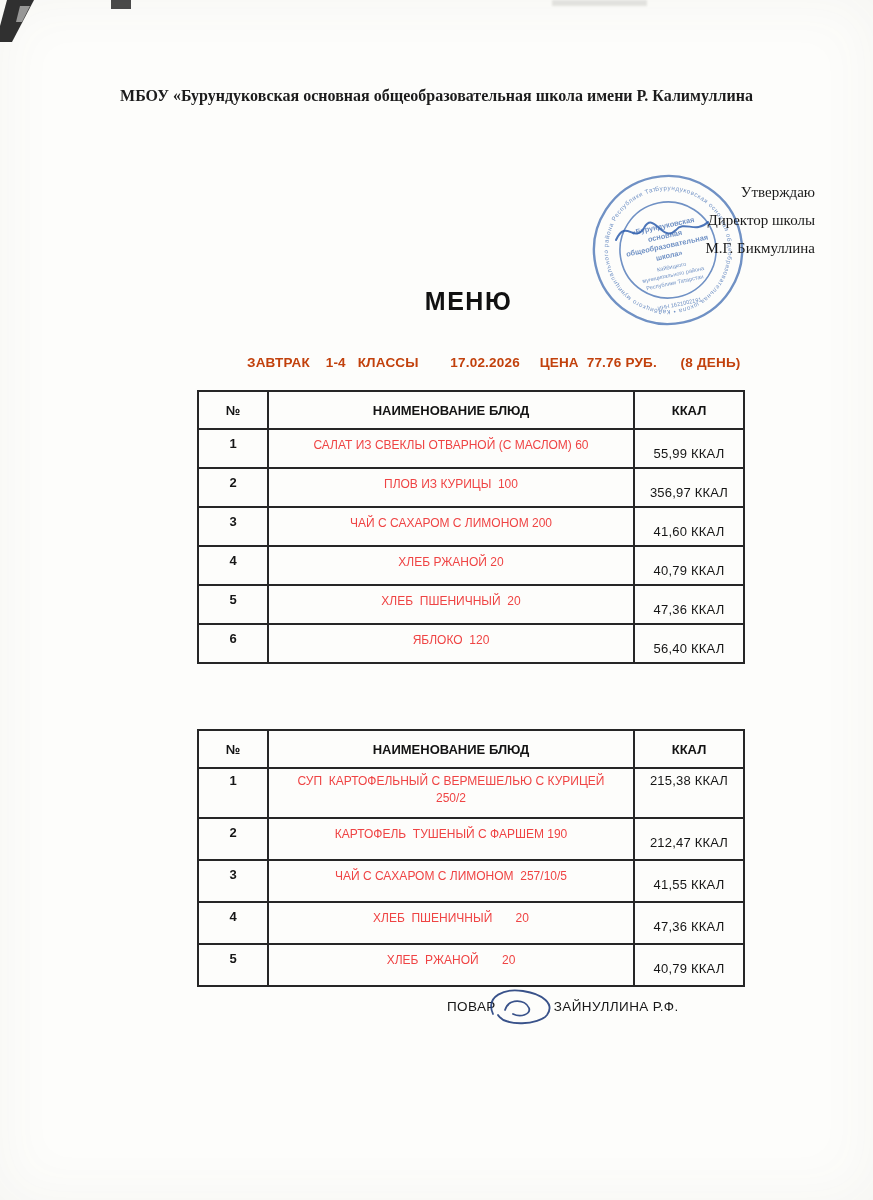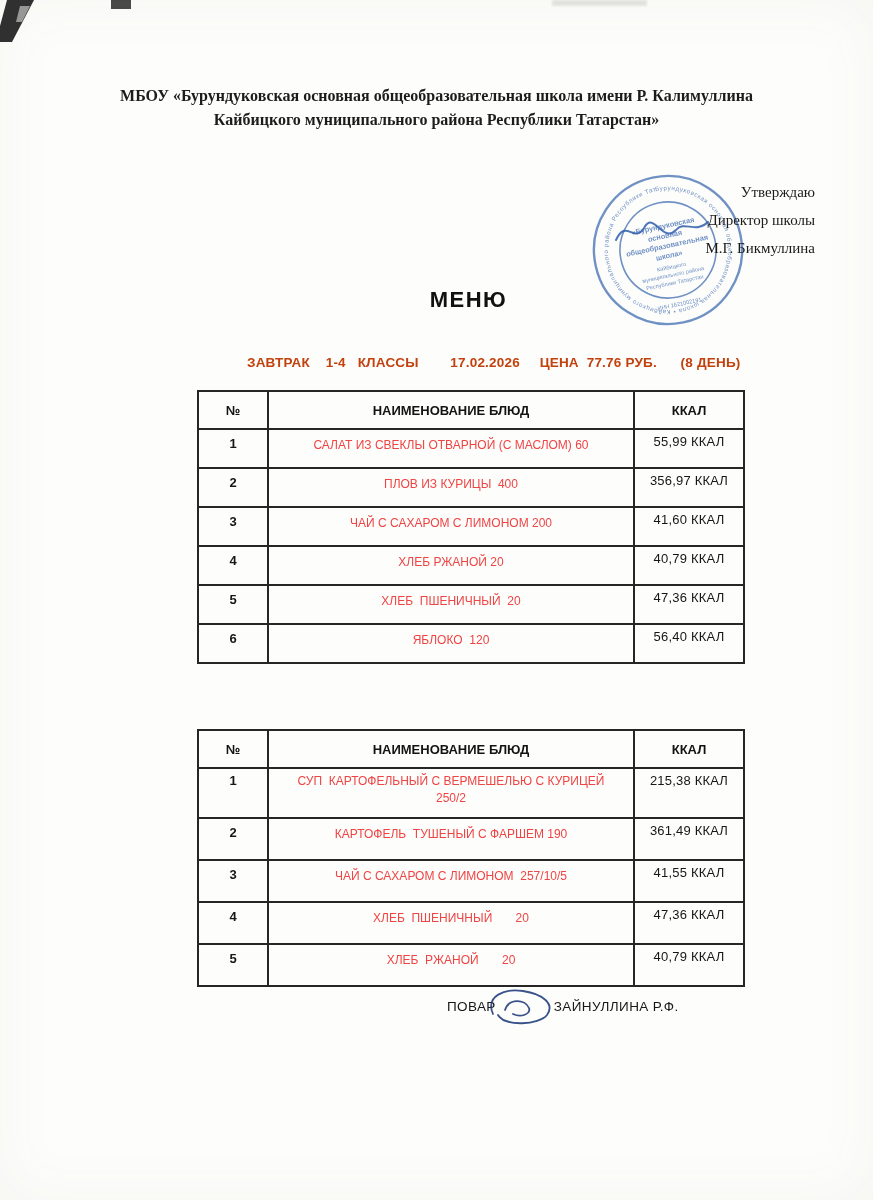--- a/index.html
+++ b/index.html
@@ -33,21 +33,21 @@
   }
   
   .stamp{position:absolute;left:586px;top:168px;width:164px;height:164px;z-index:1;opacity:.72;transform:rotate(-12deg);}
   .sig-director{position:absolute;left:612px;top:212px;width:100px;height:40px;z-index:2;opacity:.85;}
   .sig-cook{position:absolute;left:483px;top:984px;width:78px;height:44px;z-index:2;opacity:.9;}
   
   .menu-title{
     position:absolute;top:287px;left:0;right:12px;
     padding-left:76px;
     text-align:center;
-    font-size:22px;font-weight:bold;letter-spacing:1.5px;color:#111;
+    font-size:25px;font-weight:bold;letter-spacing:1.5px;color:#111;
     margin:0;
   }
   
   .section-header{
     position:absolute;left:247px;
     font-size:13.5px;font-weight:bold;color:#c2410c;
     white-space:pre;letter-spacing:.2px;
   }
   .sec1{top:355px;}
   .sec2{top:694px;}
@@ -64,21 +64,21 @@
     vertical-align:top;
     text-align:center;
     overflow:hidden;
   }
   .menu-table th{
     height:34px;font-size:13px;font-weight:bold;color:#131313;
     vertical-align:middle;
   }
   td.num{font-size:13px;font-weight:bold;padding-top:6px;color:#161616;}
   td.name{font-size:12px;font-weight:400;padding-top:7px;line-height:17px;white-space:pre-wrap;color:#ef4444;}
-  td.kcal{font-size:13px;font-weight:400;padding-top:4px;color:#161616;letter-spacing:.2px;}
+  td.kcal{font-size:13px;font-weight:400;padding-top:16px;color:#161616;letter-spacing:.2px;}
   .t1 tbody tr{height:39px;}
   .t2 tbody tr{height:42px;}
   .t2 tbody tr.tall{height:50px;}
   .t2 tbody tr.tall td{padding-top:4px;}
   
   .cook-line{
     position:absolute;left:447px;top:999px;z-index:1;
     font-size:13.5px;letter-spacing:.4px;color:#181818;
     display:flex;align-items:baseline;
   }
@@ -93,21 +93,20 @@
 
   <svg class="artifact" style="left:0;top:0;" width="48" height="44">
     <polygon points="7,0 34,0 12,42 0,42 0,26" fill="#1e1e1e" opacity="0.92"></polygon>
     <polygon points="20,6 30,6 22,22 16,22" fill="#fdfdfb" opacity="0.5"></polygon>
   </svg>
   <div class="artifact" style="left:111px;top:0;width:20px;height:9px;background:#2a2a2a;opacity:.85;"></div>
   <div class="noise-bar"></div>
 
   <div class="org-header">
     <div>МБОУ «Бурундуковская основная общеобразовательная школа имени Р. Калимуллина</div>
-    <div>Кайбицкого муниципального района Республики Татарстан»</div>
   </div>
 
   <svg class="stamp" viewBox="0 0 164 164">
     <defs>
       <path id="ringpath" d="M 82,22 A 60,60 0 1 1 81.9,22"></path>
     </defs>
     <circle cx="82" cy="82" r="74" fill="none" stroke="#3a68b0" stroke-width="2.4"></circle>
     <circle cx="82" cy="82" r="48" fill="none" stroke="#3a68b0" stroke-width="1.6"></circle>
     <text font-size="6.2" letter-spacing="0.6">
       <textPath href="#ringpath">Бурундуковская основная общеобразовательная школа • Кайбицкого муниципального района Республики Татарстан •</textPath>
@@ -150,21 +149,21 @@
       </tr>
     </thead>
     <tbody>
       <tr>
         <td class="num">1</td>
         <td class="name">САЛАТ ИЗ СВЕКЛЫ ОТВАРНОЙ (С МАСЛОМ) 60</td>
         <td class="kcal">55,99 ККАЛ</td>
       </tr>
       <tr>
         <td class="num">2</td>
-        <td class="name">ПЛОВ ИЗ КУРИЦЫ  400</td>
+        <td class="name">ПЛОВ ИЗ КУРИЦЫ  100</td>
         <td class="kcal">356,97 ККАЛ</td>
       </tr>
       <tr>
         <td class="num">3</td>
         <td class="name">ЧАЙ С САХАРОМ С ЛИМОНОМ 200</td>
         <td class="kcal">41,60 ККАЛ</td>
       </tr>
       <tr>
         <td class="num">4</td>
         <td class="name">ХЛЕБ РЖАНОЙ 20</td>
@@ -200,21 +199,21 @@
     <tbody>
       <tr class="tall">
         <td class="num">1</td>
         <td class="name">СУП  КАРТОФЕЛЬНЫЙ С ВЕРМЕШЕЛЬЮ С КУРИЦЕЙ
 250/2</td>
         <td class="kcal">215,38 ККАЛ</td>
       </tr>
       <tr>
         <td class="num">2</td>
         <td class="name">КАРТОФЕЛЬ  ТУШЕНЫЙ С ФАРШЕМ 190</td>
-        <td class="kcal">361,49 ККАЛ</td>
+        <td class="kcal">212,47 ККАЛ</td>
       </tr>
       <tr>
         <td class="num">3</td>
         <td class="name">ЧАЙ С САХАРОМ С ЛИМОНОМ  257/10/5</td>
         <td class="kcal">41,55 ККАЛ</td>
       </tr>
       <tr>
         <td class="num">4</td>
         <td class="name">ХЛЕБ  ПШЕНИЧНЫЙ       20</td>
         <td class="kcal">47,36 ККАЛ</td>

